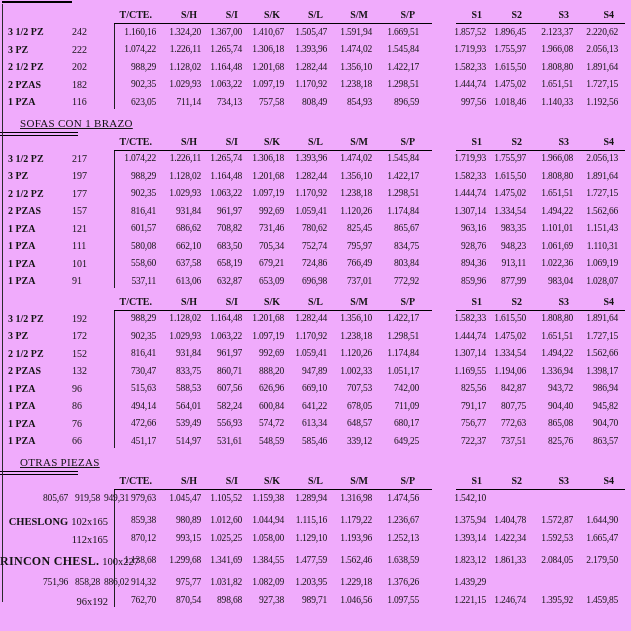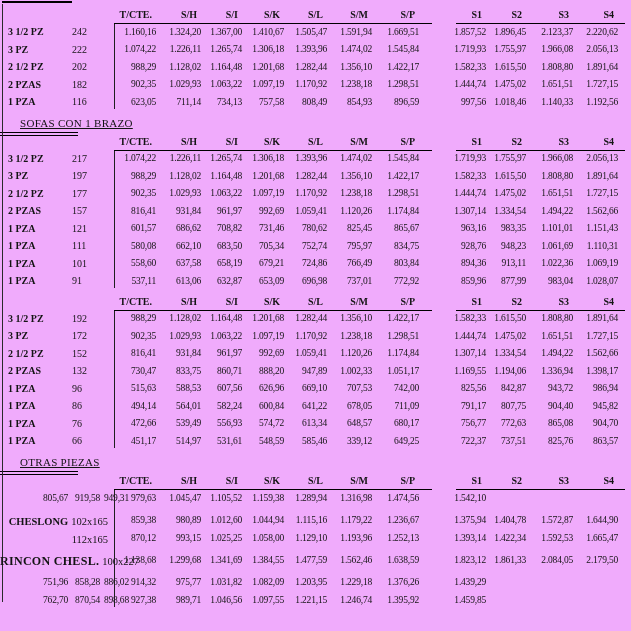--- a/index.html
+++ b/index.html
@@ -545,20 +545,21 @@
         <div class="val">914,32</div>
         <div class="val">975,77</div>
         <div class="val">1.031,82</div>
         <div class="val">1.082,09</div>
         <div class="val">1.203,95</div>
         <div class="val">1.229,18</div>
         <div class="val">1.376,26</div>
         <div class="val">1.439,29</div>
       </div>
       <div class="grid row row4">
+        <div class="label4"><span class="size">96x192</span></div>
         <div class="val">762,70</div>
         <div class="val">870,54</div>
         <div class="val">898,68</div>
         <div class="val">927,38</div>
         <div class="val">989,71</div>
         <div class="val">1.046,56</div>
         <div class="val">1.097,55</div>
         <div class="val">1.221,15</div>
         <div class="val">1.246,74</div>
         <div class="val">1.395,92</div>

